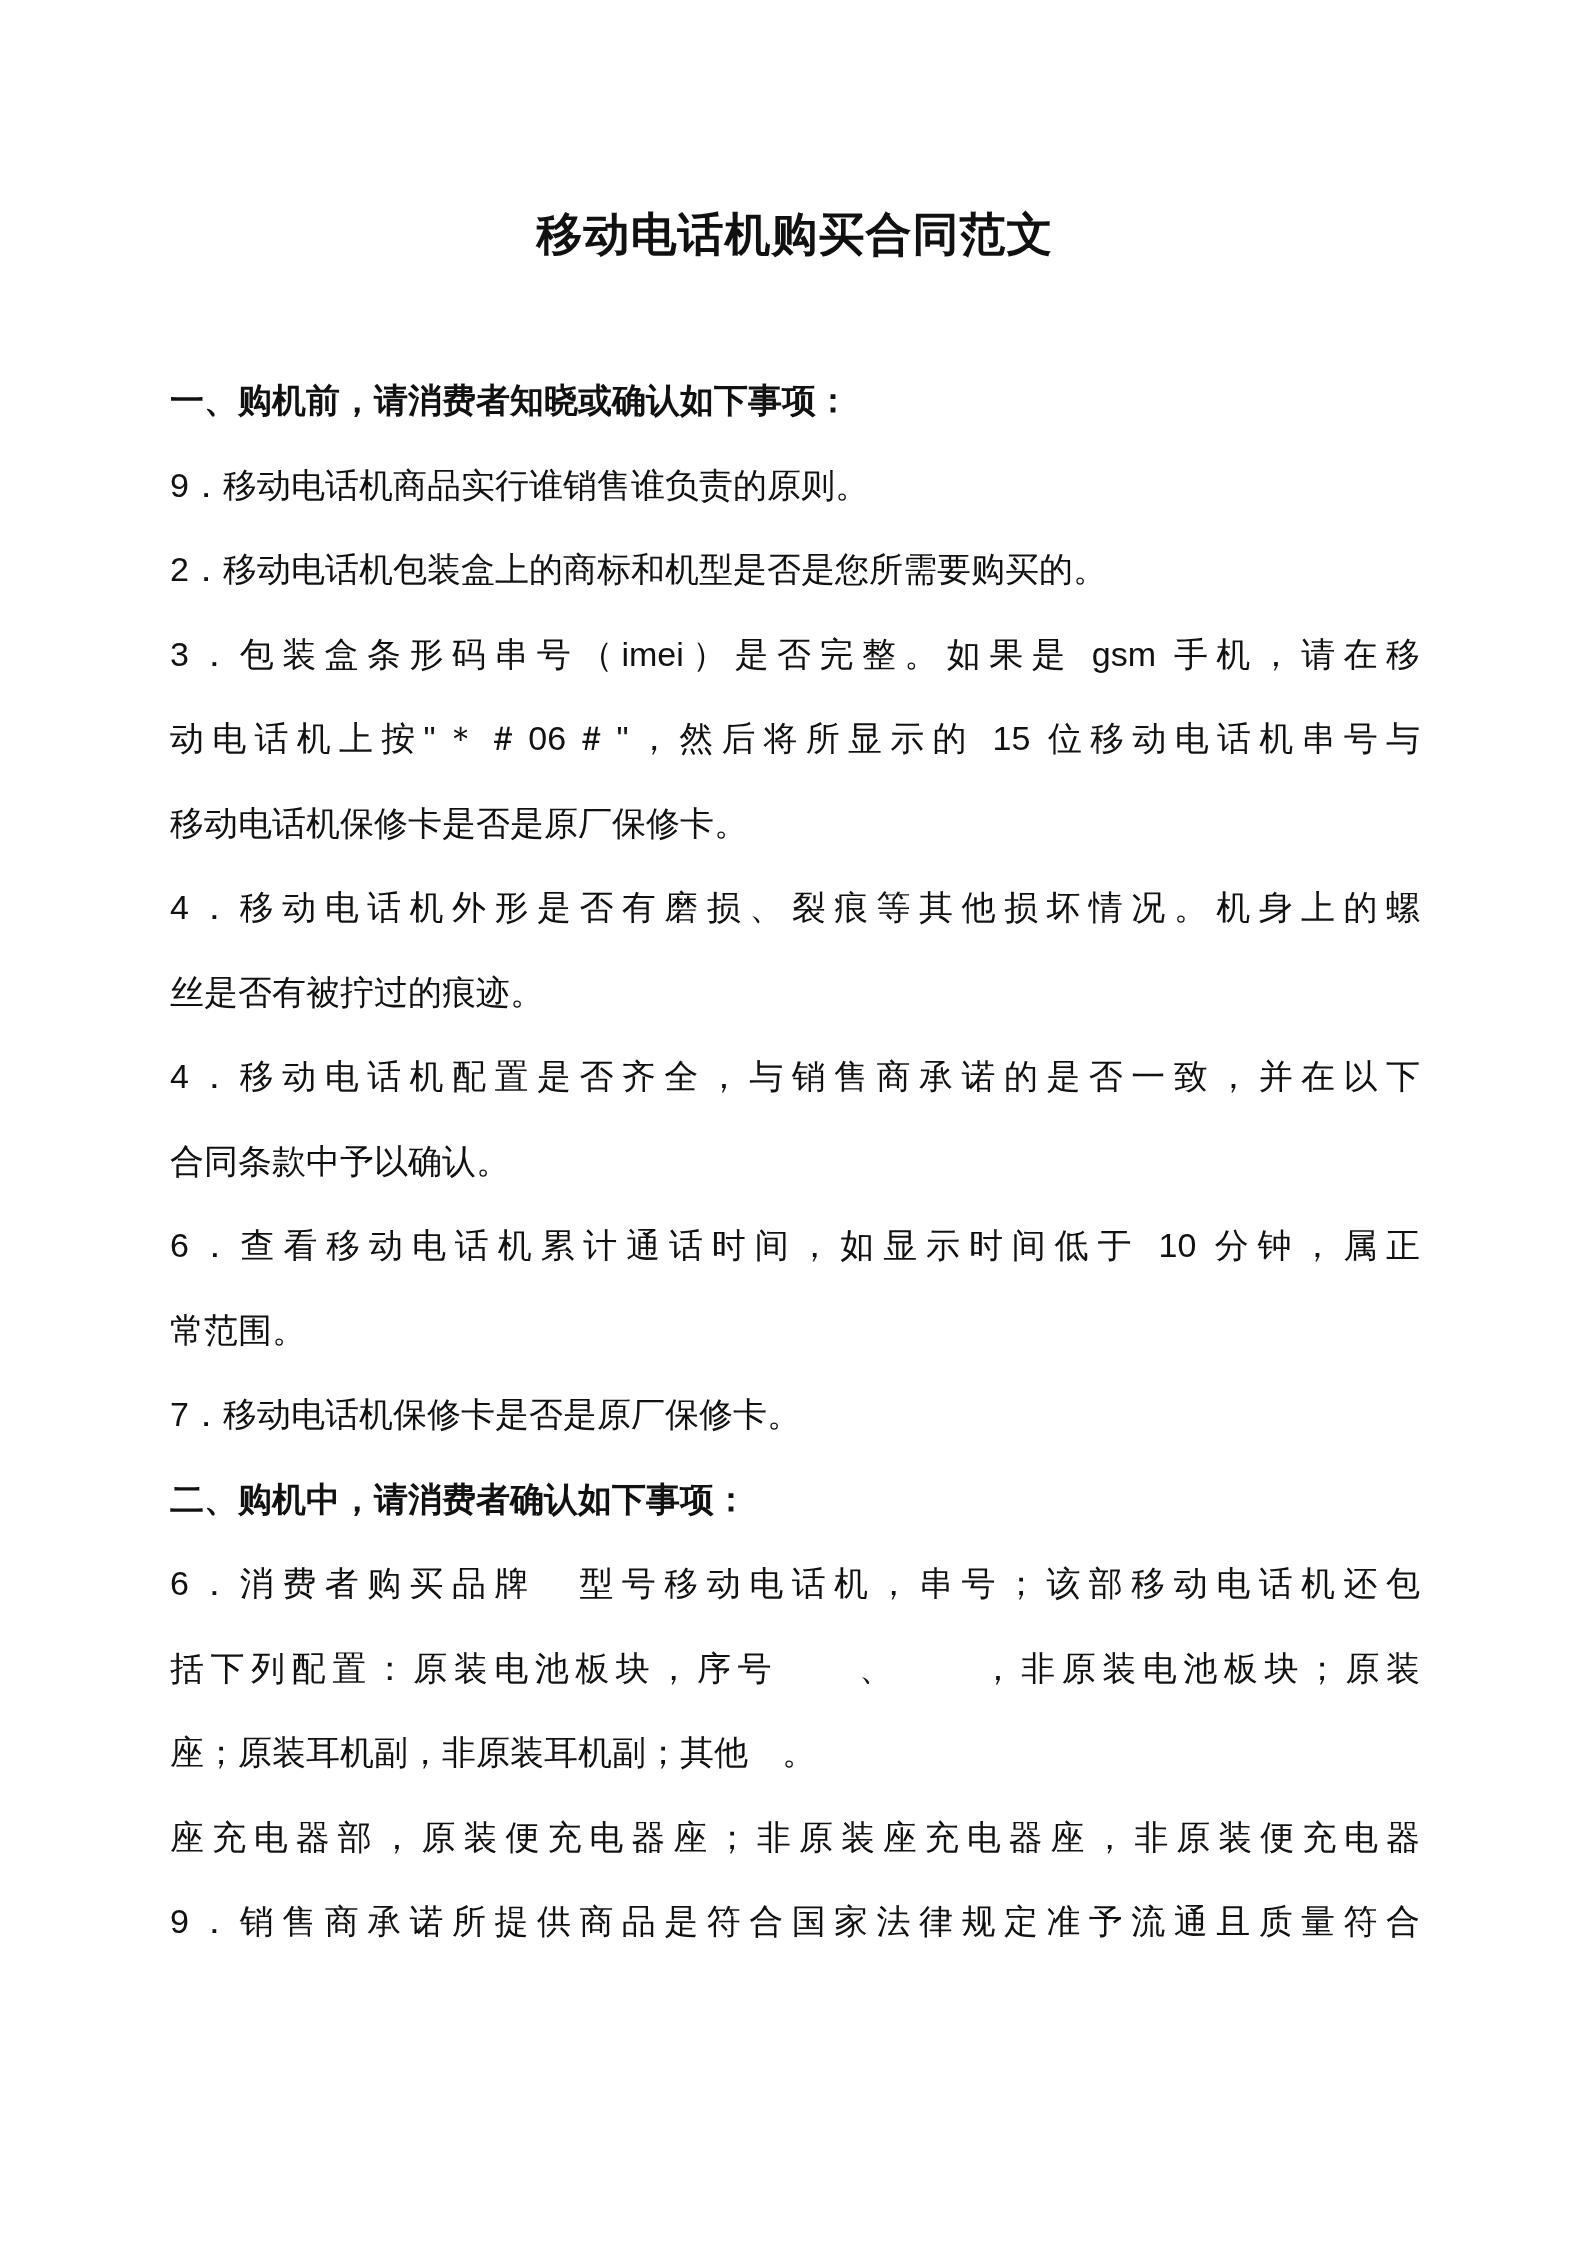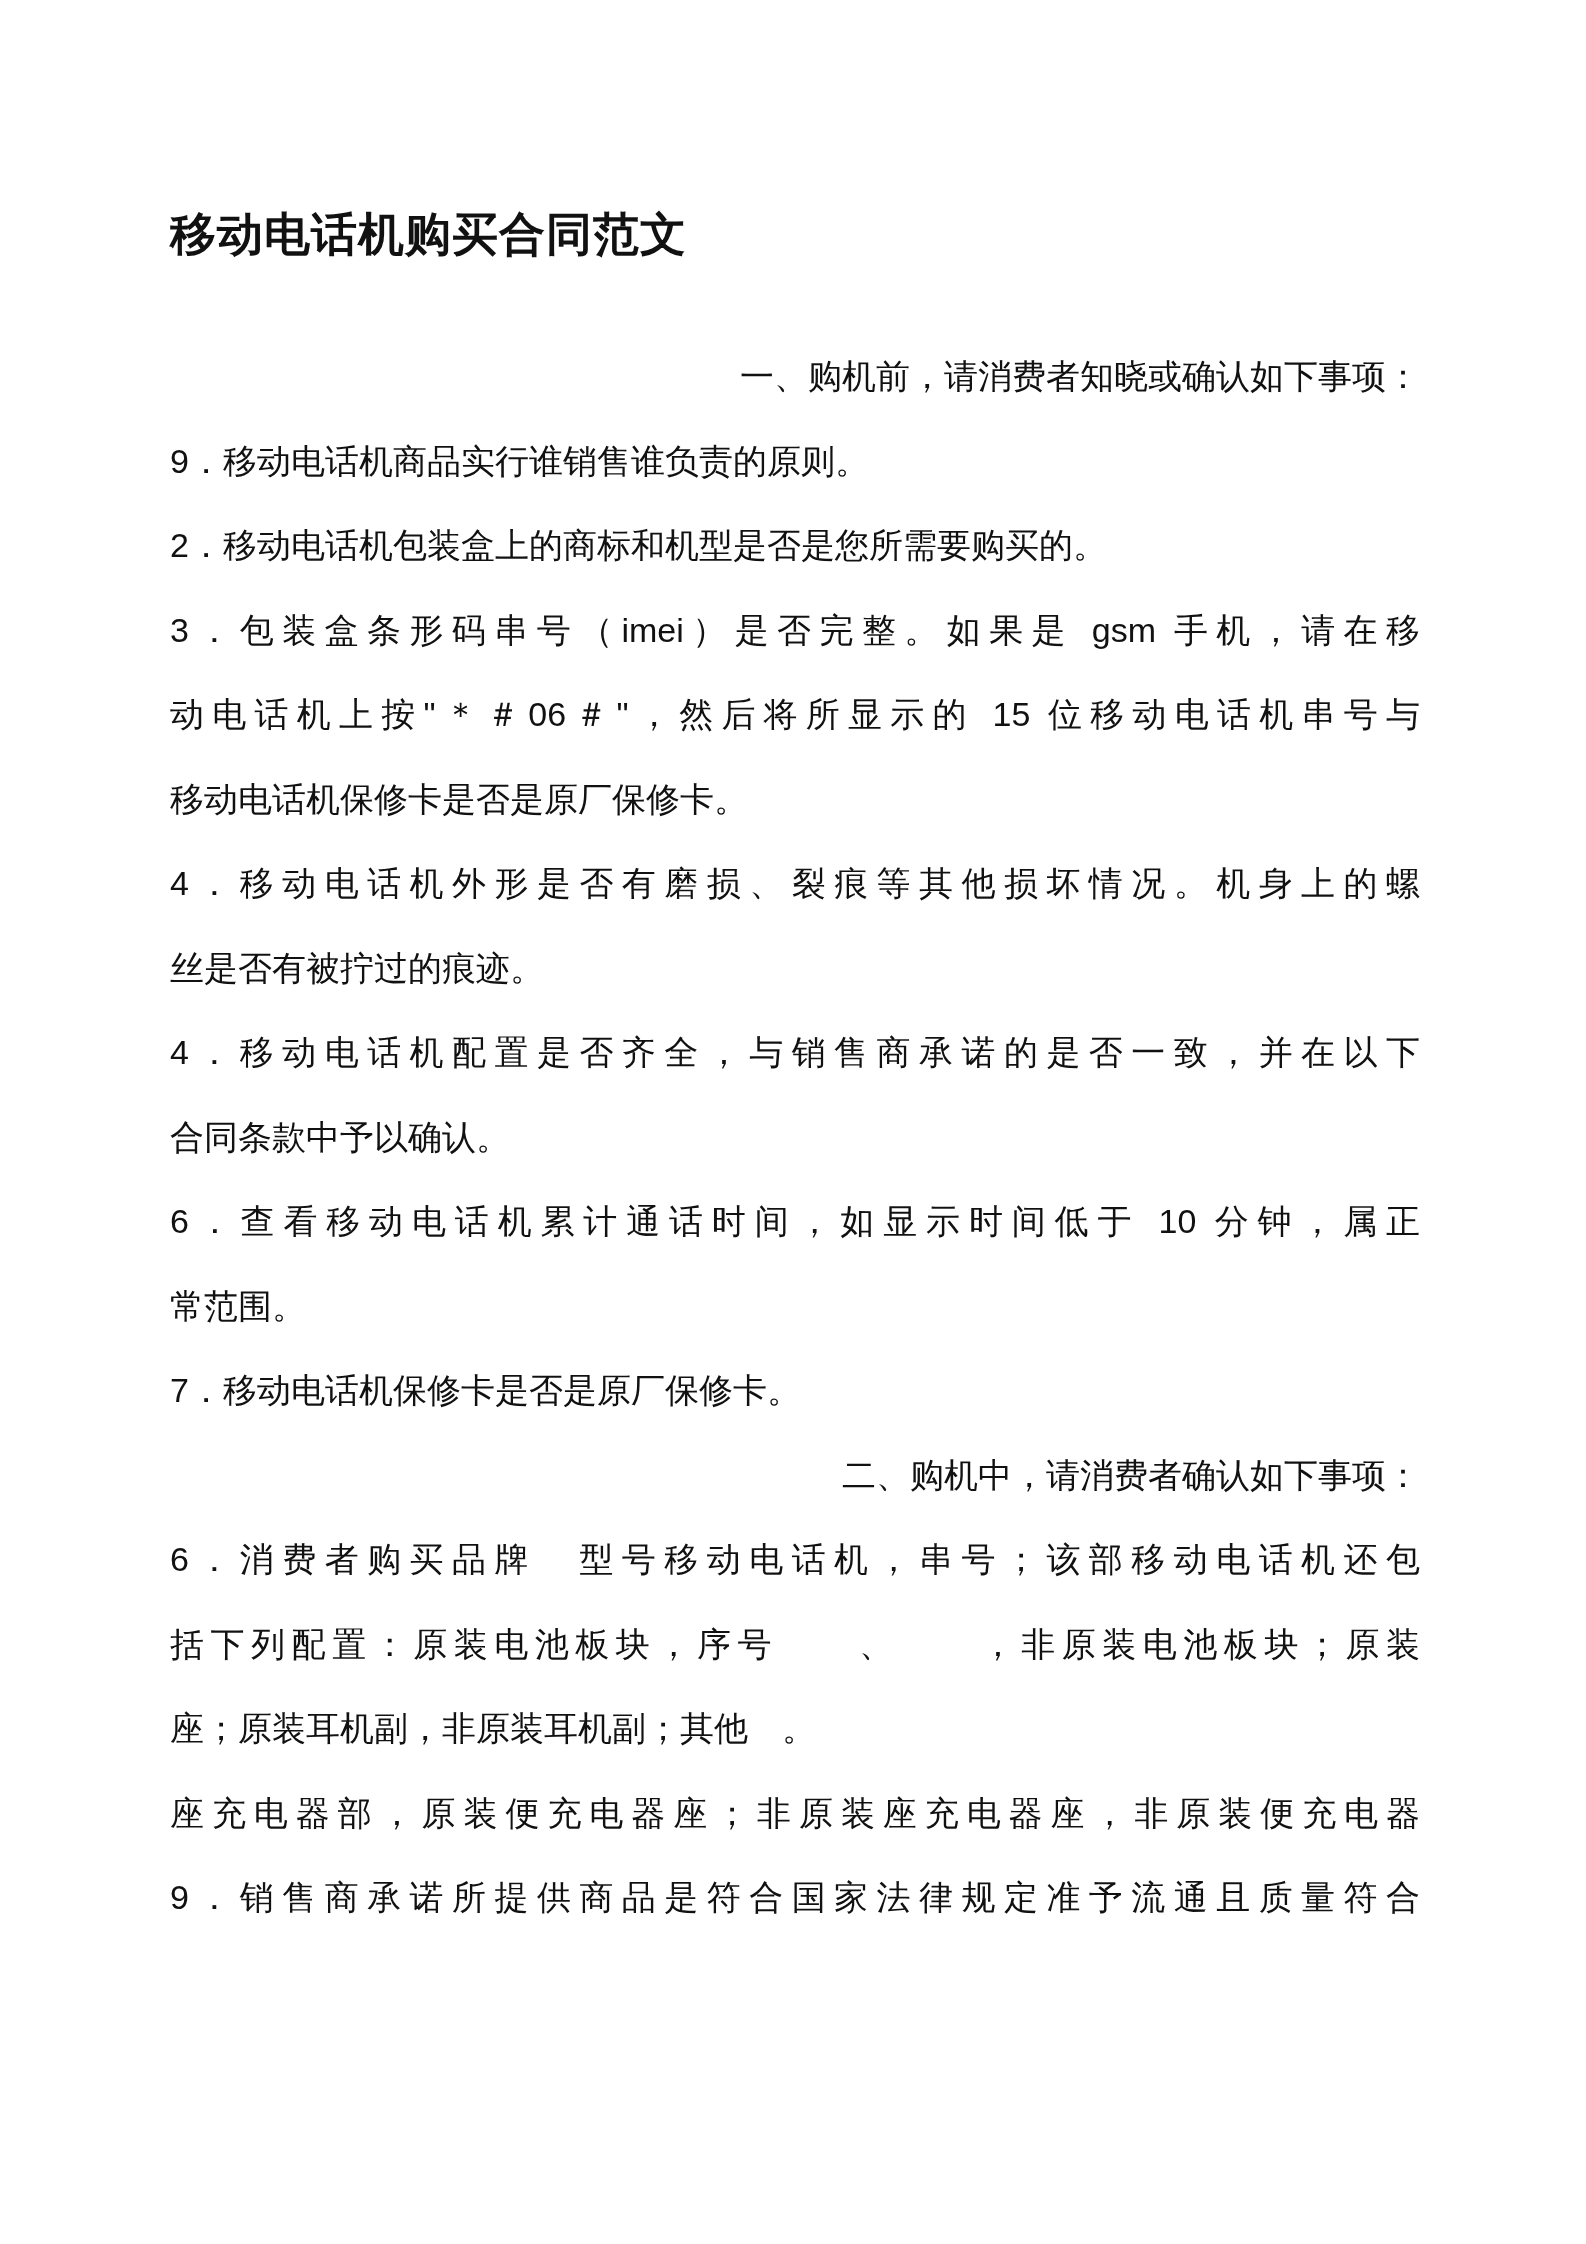--- a/index.html
+++ b/index.html
@@ -15,44 +15,43 @@
     background: #ffffff;
     overflow: hidden;
     font-family: "Liberation Sans", sans-serif;
     color: #111111;
   }
   .content {
     box-sizing: border-box;
     padding: 205px 166px 0 170px;
   }
   .doc-title {
-    margin: 0 0 71px 0;
+    margin: 0 0 95px 0;
     font-size: 46px;
     line-height: 58px;
     font-weight: 700;
-    text-align: left;
+    text-align: center;
     letter-spacing: 1px;
   }
   .line {
     font-size: 34px;
     line-height: 84.5px;
     height: 84.5px;
     overflow: hidden;
     white-space: pre-wrap;
     text-align: left;
   }
   .line.j {
     
     text-align: justify;
     text-align-last: justify;
     text-justify: inter-character;
   }
   .line.heading {
-    font-weight: 400;
-    text-align: right;
+    font-weight: 700;
   }
 </style>
 </head>
 <body>
 
 <div class="page">
   <div class="content">
 
     <h1 class="doc-title">移动电话机购买合同范文</h1>
 

